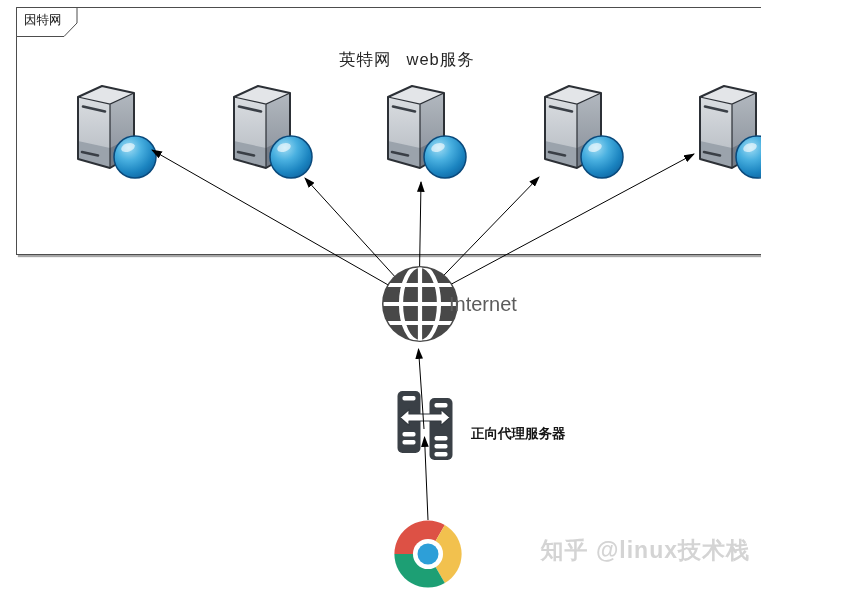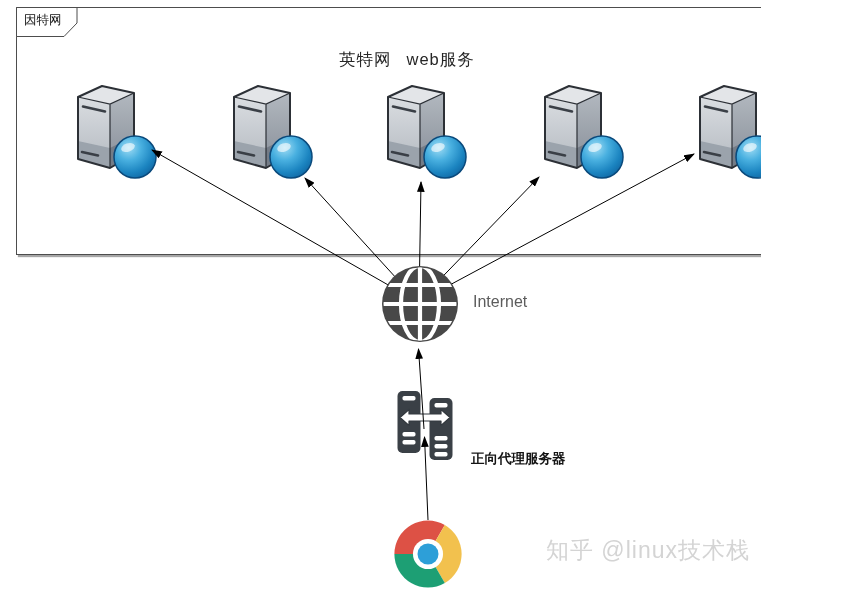--- a/index.html
+++ b/index.html
@@ -20,29 +20,30 @@
     left:24px;top:12px;font-size:12.5px;color:#111;z-index:3;white-space:nowrap;
   }
   #diagram-title{
     left:339px;top:49px;display:flex;gap:15px;z-index:2;
     font-size:16.5px;color:#262626;letter-spacing:1px;white-space:nowrap;
   }
   
   .server{width:86px;height:96px;z-index:3;}
   #connectors-1{left:0;top:0;width:845px;height:592px;z-index:4;}
   #globe{left:378px;top:262px;width:84px;height:84px;z-index:5;}
-  #internet-label{left:473px;top:293px;font-size:16px;color:#5c5c5c;z-index:5;white-space:nowrap;text-align:right;}
+  #internet-label{left:449px;top:293px;font-size:20px;color:#5c5c5c;z-index:5;white-space:nowrap;text-align:right;}
   #proxy{left:396px;top:388px;width:58px;height:76px;z-index:5;}
-  #proxy-label{left:471px;top:450px;font-size:13.5px;font-weight:bold;color:#141414;z-index:5;white-space:nowrap;text-align:right;}
+  #proxy-label{left:471px;top:425px;font-size:13.5px;font-weight:bold;color:#141414;z-index:5;white-space:nowrap;text-align:right;}
   #chrome{left:393px;top:519px;width:70px;height:70px;z-index:5;}
   #connectors-2{left:0;top:0;width:845px;height:592px;z-index:6;}
   #watermark{
     right:11px;top:535px;font-size:23px;color:#d4d4d4;z-index:2;
     letter-spacing:1px;white-space:nowrap;
     text-shadow:1px 1px 0 #ffffff;
+    font-weight:bold;
   }
   svg{display:block;}
 </style>
 </head>
 <body>
 
 <div id="stage">
 
   <svg width="0" height="0" aria-hidden="true">
     <defs>

